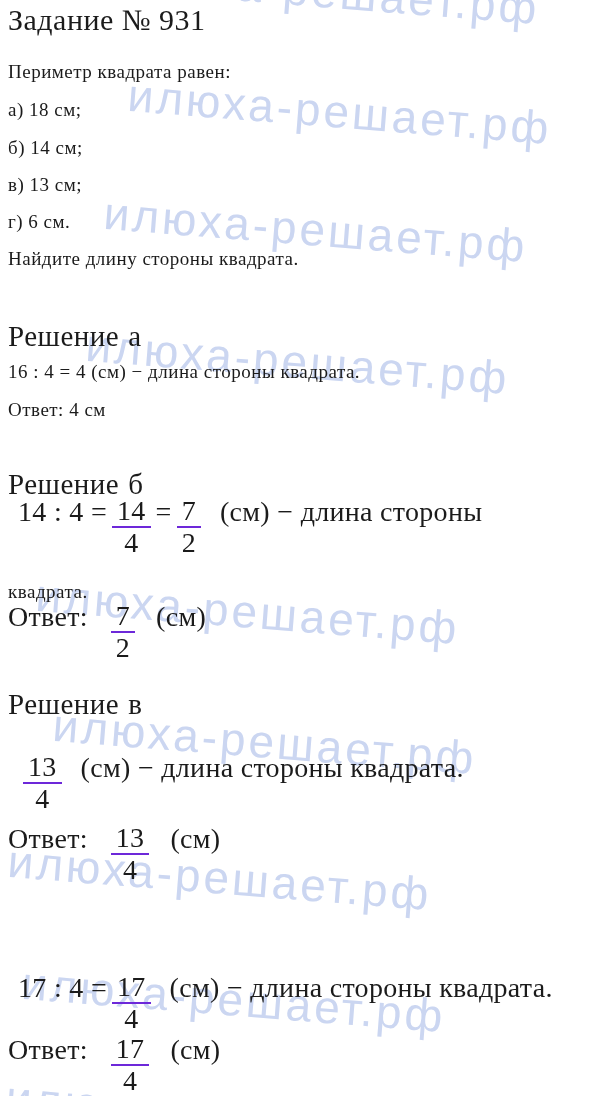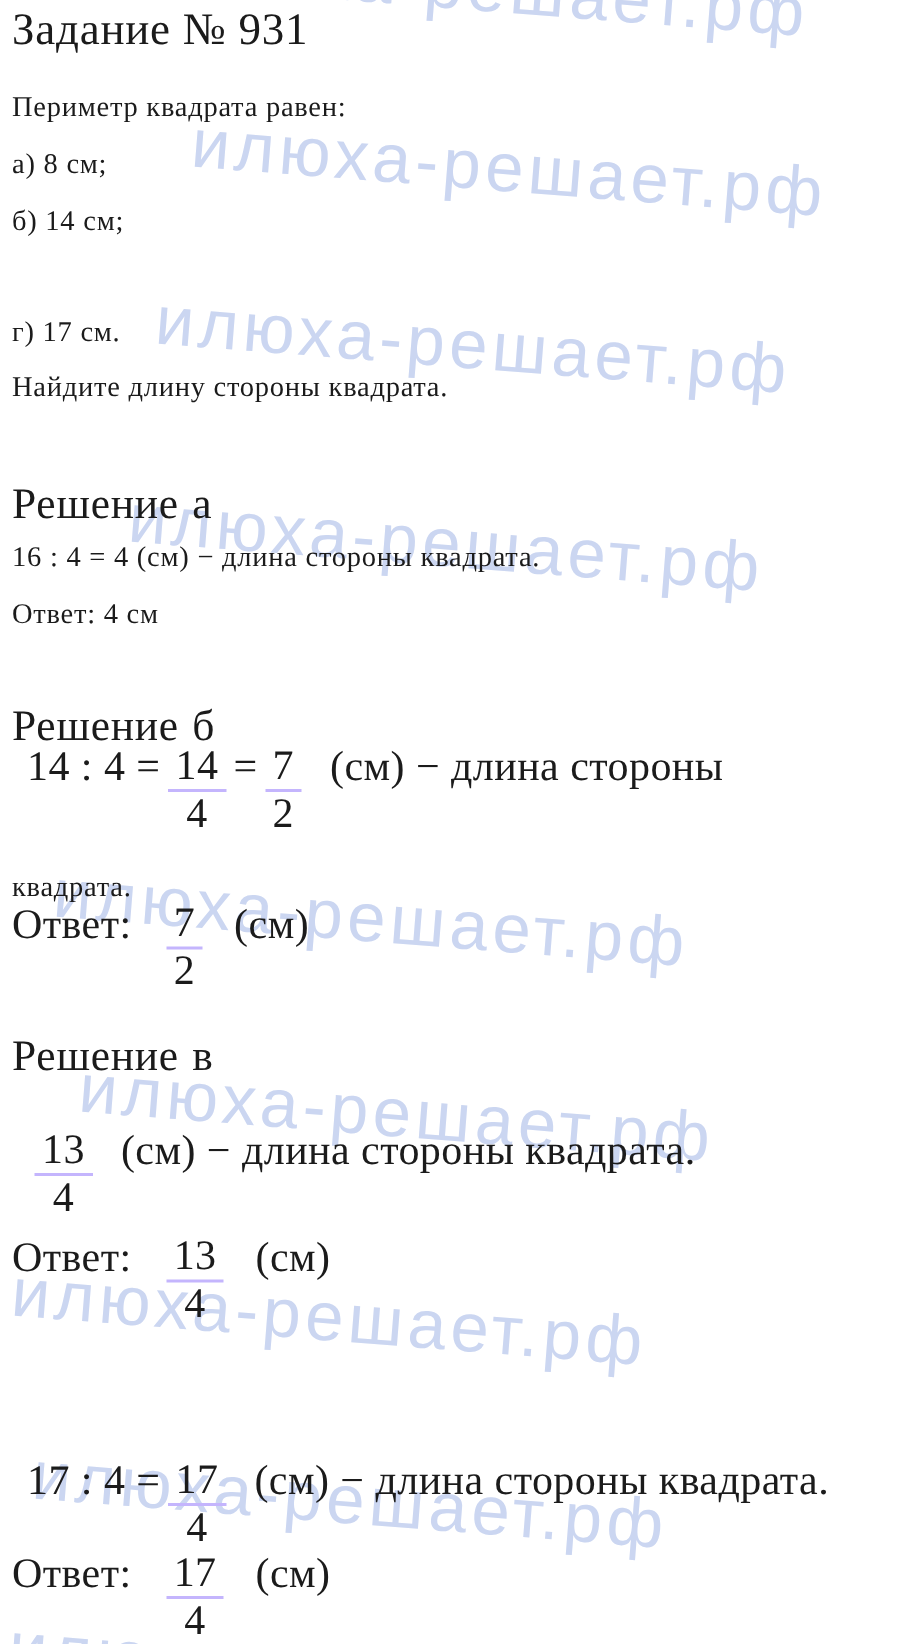--- a/index.html
+++ b/index.html
@@ -30,21 +30,21 @@
   .heading{font-size:29px;}
   .heading .hw{font-weight:normal;}
   .heading .hl{margin-left:9px;}
   
   .eq{
     position:absolute;z-index:1;display:flex;
     font-size:28px;line-height:32px;white-space:nowrap;letter-spacing:.3px;
   }
   .frac{display:inline-flex;flex-direction:column;align-items:center;
         line-height:1.06;margin:0 5px;}
-  .frac .num{border-bottom:2px solid #c4b5fd;padding:0 5px;}
+  .frac .num{border-bottom:2px solid #6d28d9;padding:0 5px;}
   .frac .den{padding:0 5px;}
   .eq .tail{margin-left:14px;font-family:Liberation Serif, serif;}
   .eq .albl{margin-right:18px;}
   .eq .unit{margin-left:16px;}
 </style>
 </head>
 <body>
 
 <div class="page">
 
@@ -55,23 +55,24 @@
     <span class="wm" style="left: 88px; top: 318px; color: rgb(203, 214, 241);">илюха-решает.рф</span>
     <span class="wm" style="left: 38px; top: 568px; color: rgb(203, 214, 241);">илюха-решает.рф</span>
     <span class="wm" style="left: 55px; top: 698px; color: rgb(203, 214, 241);">илюха-решает.рф</span>
     <span class="wm" style="left: 10px; top: 834px; color: rgb(203, 214, 241);">илюха-решает.рф</span>
     <span class="wm" style="left: 24px; top: 956px; color: rgb(203, 214, 241);">илюха-решает.рф</span>
     <span class="wm" style="left: 8px; top: 1070px; color: rgb(203, 214, 241);">илюха-решает.рф</span>
   </div>
 
   <p class="txt title" style="top:2px">Задание № 931</p>
   <p class="txt" style="top:54px">Периметр квадрата равен:</p>
-  <p class="txt" style="top:92px">а) 8 см;</p>
+  <p class="txt" style="top:92px">а) 18 см;</p>
   <p class="txt" style="top:130px">б) 14 см;</p>
-  <p class="txt" style="top:204px">г) 17 см.</p>
+  <p class="txt" style="top:167px">в) 13 см;</p>
+  <p class="txt" style="top:204px">г) 6 см.</p>
   <p class="txt" style="top:241px">Найдите длину стороны квадрата.</p>
 
   <p class="txt heading" style="top:318px">
     <span class="hw">Решение</span><span class="hl">а</span>
   </p>
   <p class="txt" style="top:354px">16 : 4 = 4 (см) − длина стороны квадрата.</p>
   <p class="txt" style="top:392px">Ответ: 4 см</p>
 
   <p class="txt heading" style="top:466px">
     <span class="hw">Решение</span><span class="hl">б</span>

